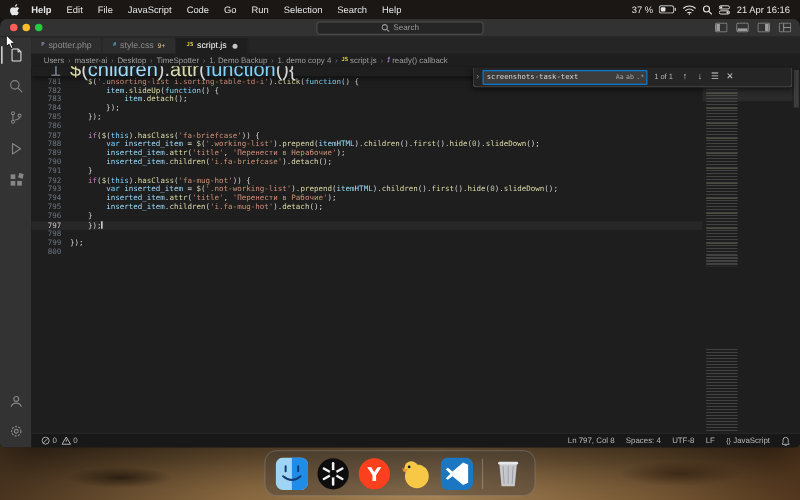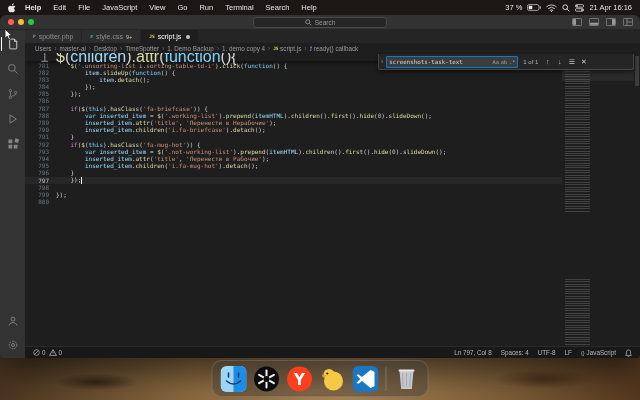--- a/index.html
+++ b/index.html
@@ -118,24 +118,24 @@
   <span class="apple">
     <svg width="9" height="10" viewBox="0 0 16 18">
         <path fill="#e6e6e6" d="M11.4 9.6c0-2 1.7-3 1.8-3.1-1-1.4-2.5-1.6-3-1.6-1.3-.1-2.5.8-3.2.8-.7 0-1.7-.8-2.8-.8C2.7 5 1.3 5.9.6 7.2c-1.3 2.3-.3 5.7 1 7.6.6.9 1.4 1.9 2.4 1.9 1 0 1.3-.6 2.5-.6s1.5.6 2.6.6c1.1 0 1.8-1 2.4-1.9.8-1.1 1.1-2.2 1.1-2.2s-2.2-.9-2.2-3zM9.4 3.1c.5-.7.9-1.6.8-2.6-.8 0-1.8.6-2.4 1.3-.5.6-1 1.6-.8 2.5.9.1 1.9-.5 2.4-1.2z"></path>
       </svg>
   </span>
   <span style="display:flex">
       <span class="mb-item mb-app">Help</span>
       <span class="mb-item">Edit</span>
       <span class="mb-item">File</span>
       <span class="mb-item">JavaScript</span>
-      <span class="mb-item">View</span>
+      <span class="mb-item">Code</span>
       <span class="mb-item">Go</span>
       <span class="mb-item">Run</span>
-      <span class="mb-item">Terminal</span>
+      <span class="mb-item">Selection</span>
       <span class="mb-item">Search</span>
       <span class="mb-item">Help</span>
     </span>
   <span class="mb-right">
     <span>37 %</span>
     <span>
       <svg width="14" height="7" viewBox="0 0 17 8">
           <rect x="0.5" y="0.5" width="14" height="7" rx="2" fill="none" stroke="#bdbdbd"></rect>
           <rect x="2" y="2" width="4.5" height="4" rx="1" fill="#e6e6e6"></rect>
           <rect x="15.4" y="2.4" width="1.4" height="3.2" rx="0.7" fill="#bdbdbd"></rect>

